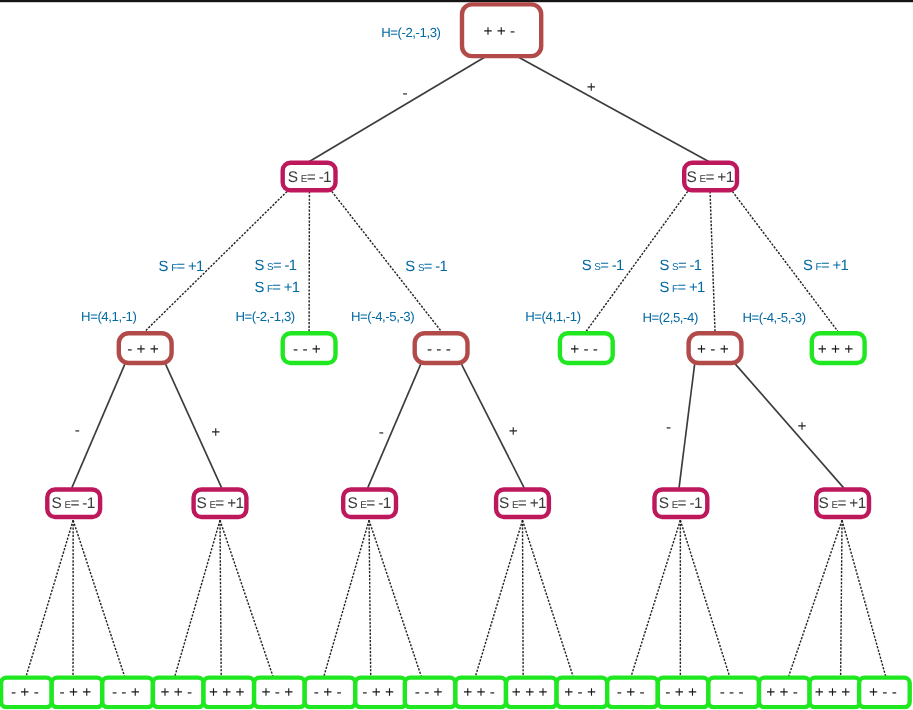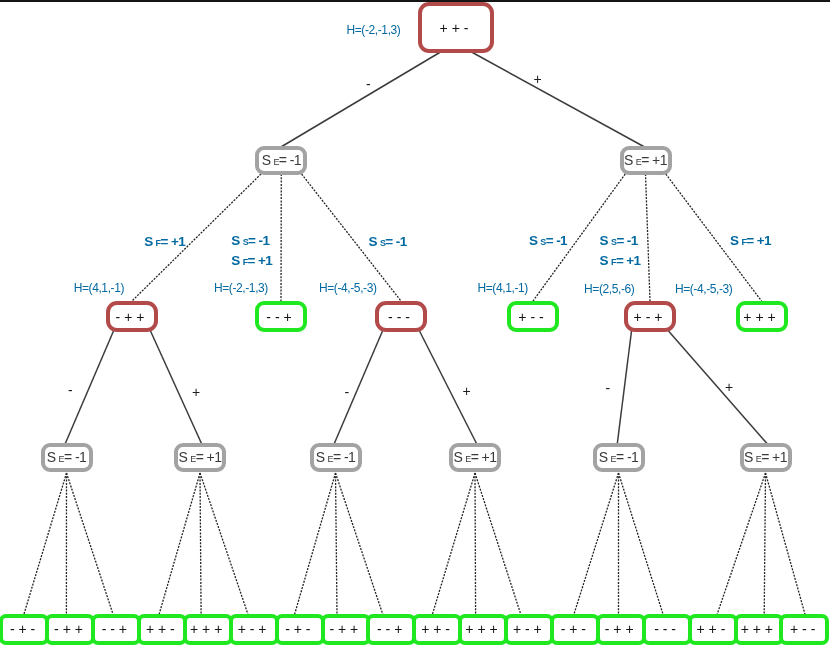--- a/index.html
+++ b/index.html
@@ -10,27 +10,27 @@
   svg.edges line.solid{stroke:#3c3c3c;stroke-width:1.5;}
   svg.edges line.dash{stroke:#242424;stroke-width:1.3;stroke-dasharray:2 1.3;}
   .node{position:absolute;box-sizing:border-box;background:#ffffff;}
   .node .txt{position:absolute;left:-32px;right:-28px;top:50%;
              transform:translateY(-50%);text-align:center;
              font-size:14px;line-height:14px;color:#151515;white-space:nowrap;}
   .node.red  {border:4px solid #b34a4a;border-radius:11px;}
   .node.green{border:4px solid #20e820;border-radius:9px;}
   .node.green.leaf{border-radius:7px;}
   .node.green.leaf .txt{left:-31.7px;right:-28.3px;margin-top:-1px;}
-  .node.blue {border:4px solid #a3a3a3;border-radius:9px;}
+  .node.blue {border:4px solid #be185d;border-radius:9px;}
   .node .txt.spin{color:#3a3a3a;font-size:14px;letter-spacing:-0.6px;left:-30px;right:-30px;}
   .sub{font-size:9px;margin-left:3px;}
   .lbl{position:absolute;color:#0369a1;white-space:nowrap;font-size:13.5px;line-height:19px;
        letter-spacing:-0.6px;}
   .lbl.ham{font-size:12px;letter-spacing:-0.4px;line-height:14px;}
-  .lbl-row{height:20px;line-height:19px;font-weight:bold;}
+  .lbl-row{height:20px;line-height:19px;}
   .sign{position:absolute;color:#1d1d1d;font-size:14px;line-height:14px;white-space:nowrap;}
 </style>
 </head>
 <body>
 
 <div id="page">
   <div id="topline"></div>
   <svg class="edges" viewBox="0 0 830 645">
     <line class="solid" x1="440.5" y1="52" x2="280.1" y2="147.5"></line>
     <line class="solid" x1="471.5" y1="52" x2="645.5" y2="147.5"></line>
@@ -91,21 +91,21 @@
     </div>
   <div class="lbl ham" style="left:319.0px;top:281.4px;">H=(-4,-5,-3)</div>
   <div class="lbl" style="left:528.9px;top:231.0px;">
       <div class="lbl-row"><span>S</span><span class="sub">S</span><span>= -1</span></div>
     </div>
   <div class="lbl ham" style="left:477.5px;top:280.5px;">H=(4,1,-1)</div>
   <div class="lbl" style="left:599.6px;top:230.6px;">
       <div class="lbl-row"><span>S</span><span class="sub">S</span><span>= -1</span></div>
       <div class="lbl-row"><span>S</span><span class="sub">F</span><span>= +1</span></div>
     </div>
-  <div class="lbl ham" style="left:584.1px;top:281.7px;">H=(2,5,-6)</div>
+  <div class="lbl ham" style="left:584.1px;top:281.7px;">H=(2,5,-4)</div>
   <div class="lbl" style="left:730.0px;top:231.0px;">
       <div class="lbl-row"><span>S</span><span class="sub">F</span><span>= +1</span></div>
     </div>
   <div class="lbl ham" style="left:674.9px;top:282.0px;">H=(-4,-5,-3)</div>
   <div class="node red" style="left:106.0px;top:301px;width:52px;height:31px;">
       <span class="txt">- + +</span>
     </div>
   <div class="node green" style="left:255.0px;top:301px;width:52px;height:31px;">
       <span class="txt">- - +</span>
     </div>

